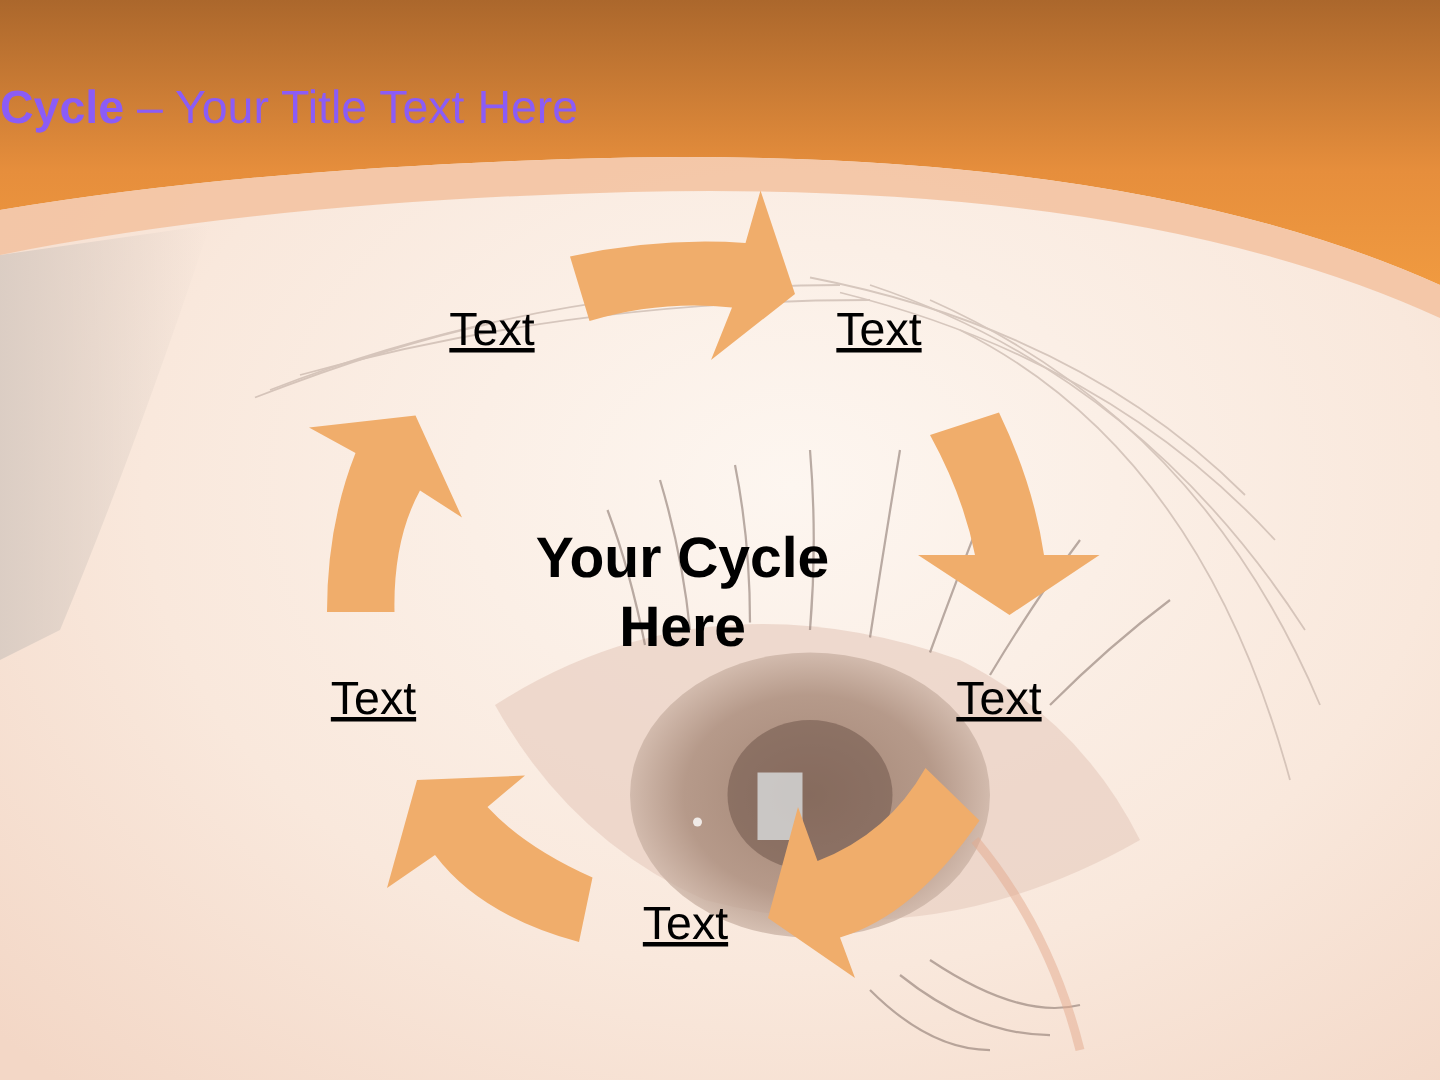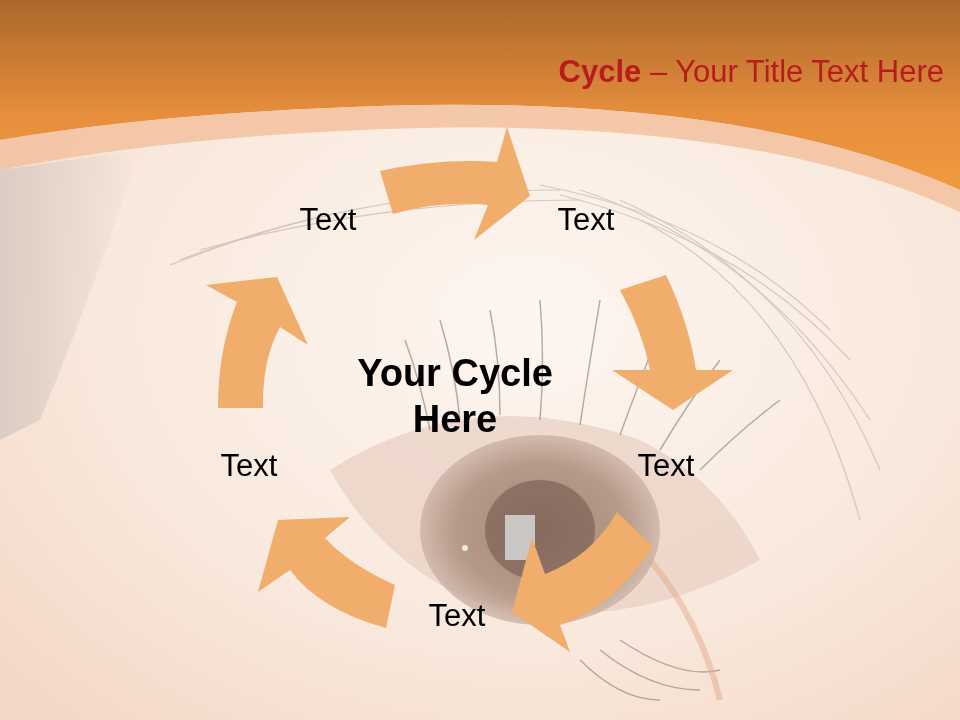--- a/index.html
+++ b/index.html
@@ -1,25 +1,25 @@
 <!DOCTYPE html>
 <html><head>
   <meta charset="utf-8">
   <style>
     html, body { margin: 0; padding: 0; }
     body { width: 960px; height: 720px; overflow: hidden; position: relative;
       font-family: "Liberation Sans", "DejaVu Sans", sans-serif; background: #fbeee4; }
     .slide { position: absolute; inset: 0; overflow: hidden; }
     .bg { position: absolute; inset: 0; }
-    .title { position: absolute; left: 0; right: 16px; top: 54px; text-align: right;
-      color: #b91c1c; font-size: 31px; letter-spacing: 0px; }
+    .title { position: absolute; left: 0; right: 16px; top: 54px; text-align: left;
+      color: #8b5cf6; font-size: 31px; letter-spacing: 0px; }
     .title .bold { font-weight: bold; }
     .diagram { position: absolute; inset: 0; }
     .node-label { position: absolute; font-size: 31px; color: #000; width: 120px;
-      text-align: center; transform: translate(-50%, -50%); }
+      text-align: center; transform: translate(-50%, -50%); text-decoration: underline; }
     .center-text { position: absolute; left: 455px; top: 396px; transform: translate(-50%, -50%);
       font-size: 38px; font-weight: bold; color: #000; text-align: center; line-height: 1.22;
       width: 260px; }
   </style>
 </head>
 <body>
 
 <div class="slide">
   <svg class="bg" width="960" height="720" viewBox="0 0 960 720">
     <defs>

